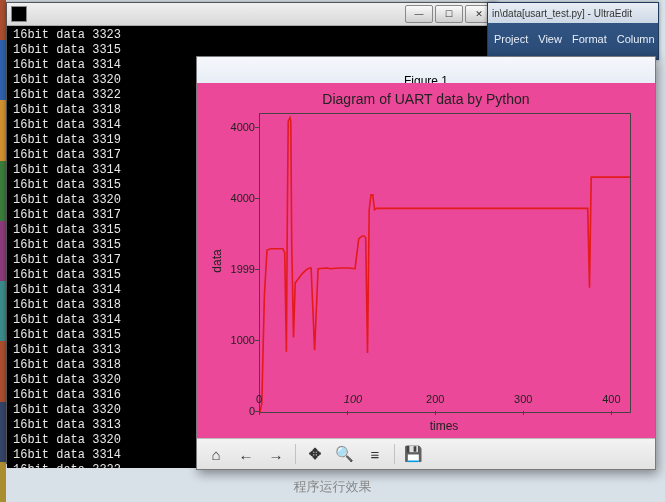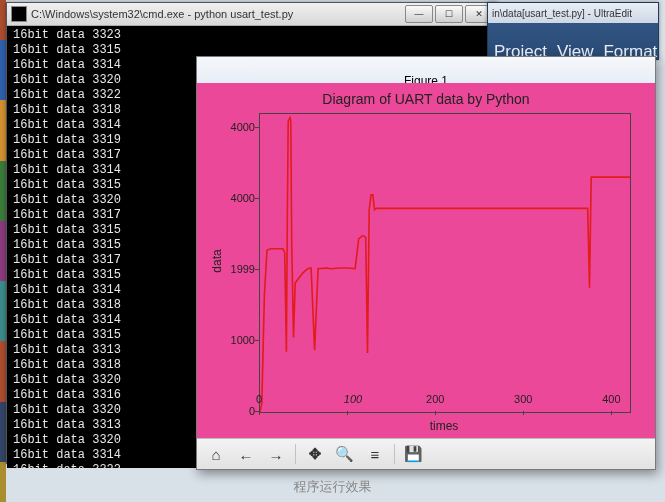--- a/index.html
+++ b/index.html
@@ -57,21 +57,21 @@
     background: linear-gradient(#355a8c,#2a4a74);
     border:1px solid #223a5a;
     box-shadow: 0 0 4px rgba(0,0,0,0.4);
   }
   .ue-titlebar {
     height:20px;
     background: linear-gradient(#e9eef5,#cdd8e6);
     display:flex; align-items:center; font-size:10px; color:#333; padding:0 4px;
   }
   .ue-titlebar .spacer{flex:1;}
-  .ue-menu { display:flex; gap:10px; padding:19px 6px; color:#e8eef8; font-size:17px; }
+  .ue-menu { display:flex; gap:10px; padding:10px 6px; color:#e8eef8; font-size:11px; }
   .ue-menu span{cursor:default;}
   .ue-icons { display:flex; gap:4px; padding:2px 6px;}
   .ue-icons .ic { width:16px;height:16px; background:#5a7aa8; border:1px solid #3a5a84; border-radius:2px;}
   
   .fig-window {
     position:absolute; top:56px; left:196px; width:458px; height:412px;
     background:#eceef0;
     border:1px solid #7a7a7a;
     box-shadow: 2px 4px 10px rgba(0,0,0,0.4);
   }
@@ -125,21 +125,20 @@
   }
 </style>
 </head>
 <body>
 
 <div class="leftstrip"></div>
 
 <div class="cmd-window">
   <div class="cmd-titlebar">
     <div class="ico"></div>
-    <span>C:\Windows\system32\cmd.exe - python  usart_test.py</span>
     <span class="spacer"></span>
     <div class="wbtns">
       <div class="wbtn">—</div>
       <div class="wbtn">☐</div>
       <div class="wbtn">✕</div>
     </div>
   </div>
   <div class="cmd-body" id="cmd-body">
       <div>16bit data 3323</div>
       <div>16bit data 3315</div>

